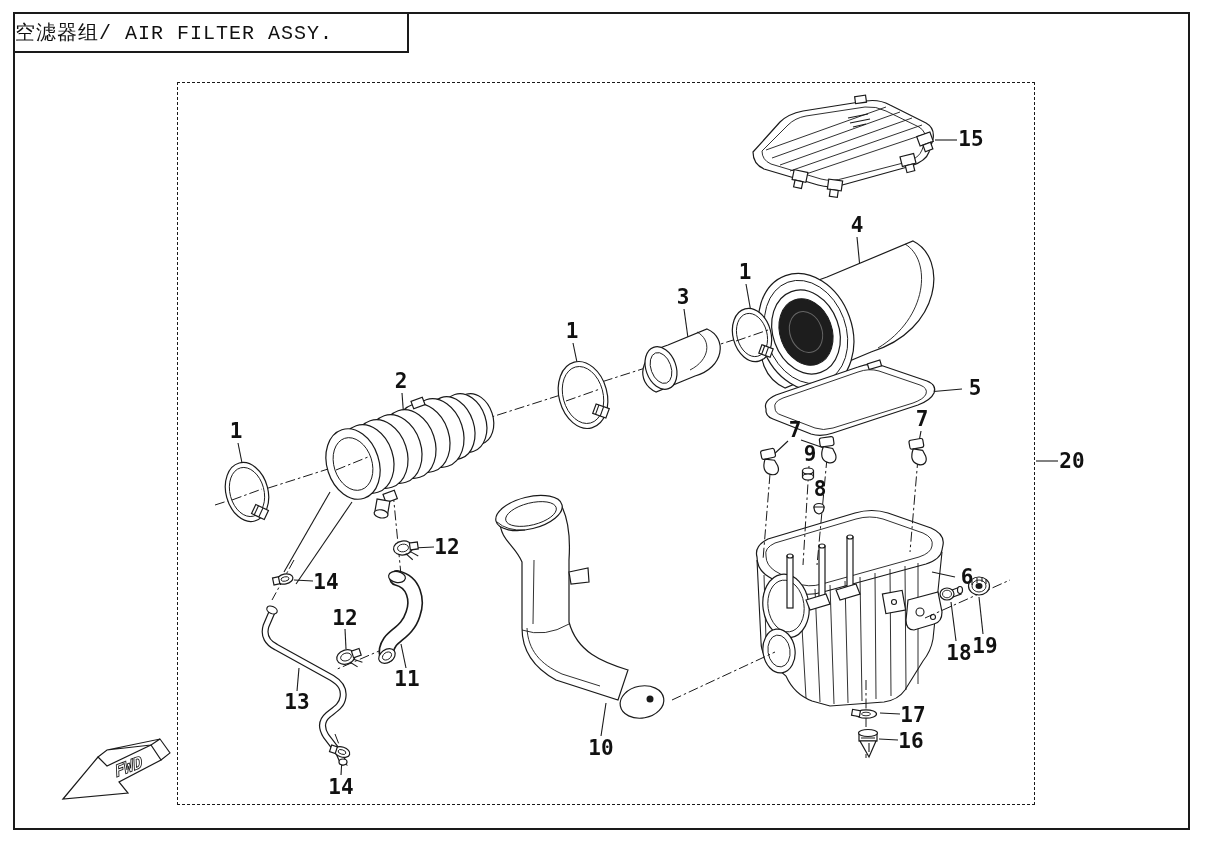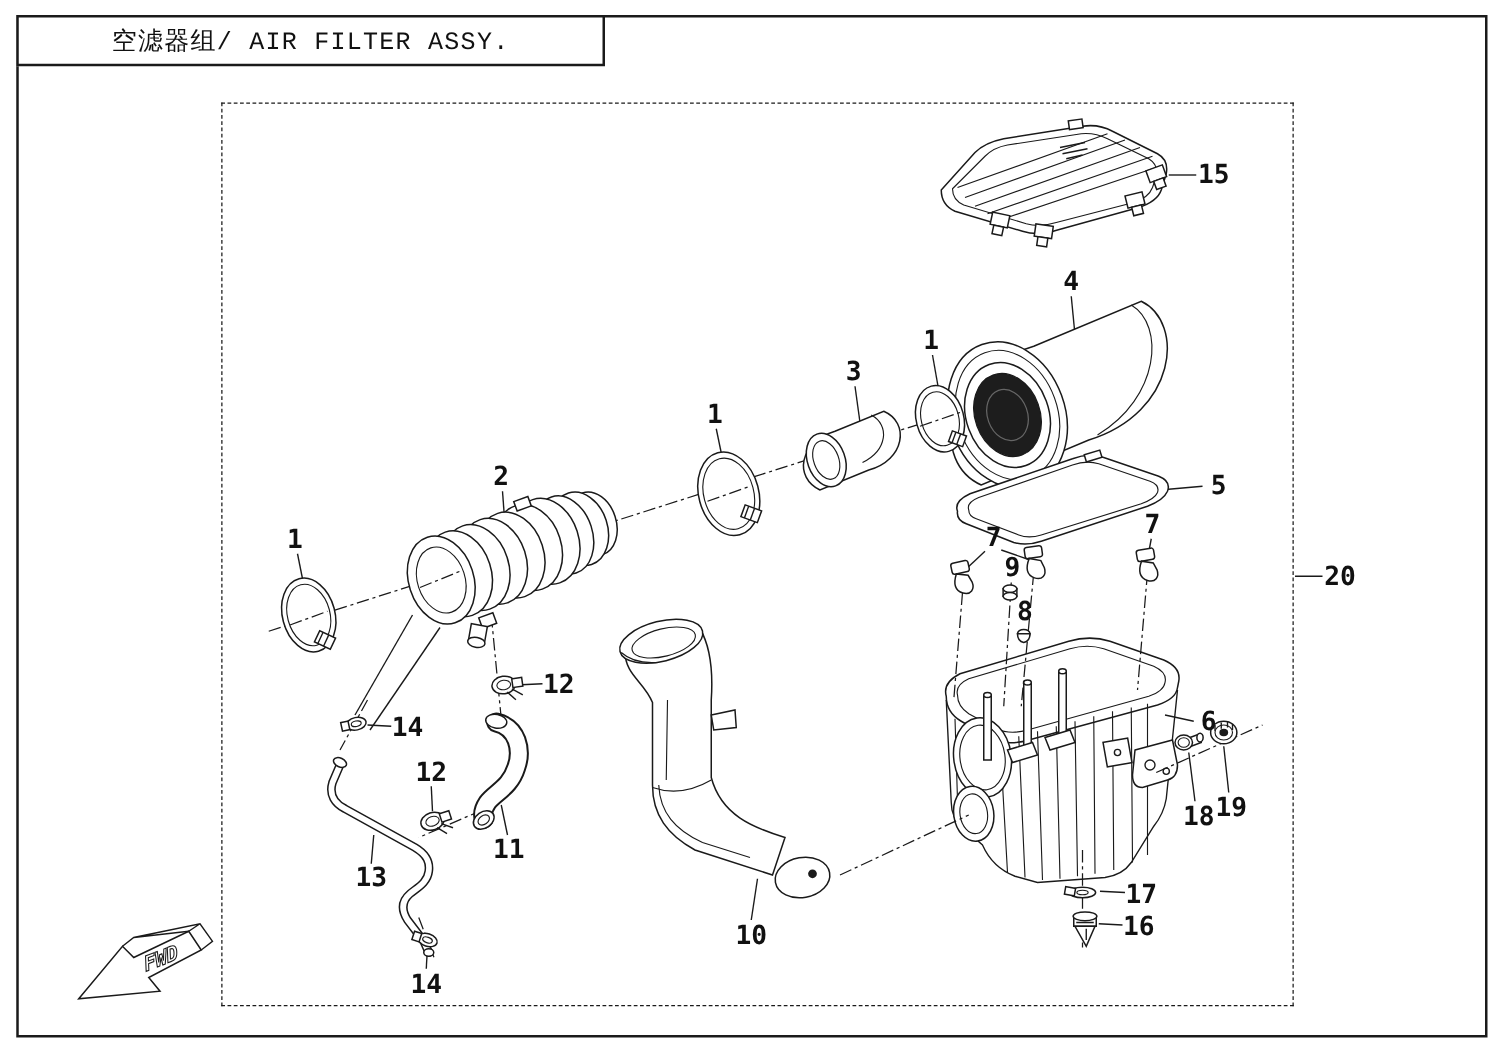--- a/index.html
+++ b/index.html
@@ -1,22 +1,22 @@
 <!DOCTYPE html>
 <html><head>
 <meta charset="utf-8">
 <style>
   html,body{margin:0;padding:0;background:#fff;}
   .page{position:relative;width:1207px;height:845px;background:#fff;overflow:hidden;
         font-family:"Liberation Mono","DejaVu Sans Mono",monospace;}
   .outer-border{position:absolute;left:13px;top:12px;width:1177px;height:818px;
         border:2px solid #1a1a1a;box-sizing:border-box;}
-  .title-box{position:absolute;left:13px;top:12px;width:471px;height:41px;
+  .title-box{position:absolute;left:13px;top:12px;width:396px;height:41px;
         border:2px solid #1a1a1a;box-sizing:border-box;background:#fff;
-        display:flex;align-items:center;justify-content:center;
+        display:flex;align-items:center;justify-content:flex-start;
         font-size:20px;color:#111;letter-spacing:1px;white-space:nowrap;}
   .dashed-box{position:absolute;left:177px;top:82px;width:858px;height:723px;
         border:1.5px dashed #1a1a1a;box-sizing:border-box;}
   svg.art{position:absolute;left:0;top:0;}
   .ln{stroke:#1a1a1a;stroke-width:1.1;fill:none;}
   .w{fill:#ffffff;stroke:#1a1a1a;stroke-width:1.2;}
   .axis{stroke:#1a1a1a;stroke-width:1;fill:none;stroke-dasharray:10 3 2.5 3;}
   .thin{stroke:#1a1a1a;stroke-width:0.9;fill:none;}
   .callout{font-family:"DejaVu Sans Mono",monospace;font-weight:bold;
         font-size:21px;fill:#111;text-anchor:middle;}

